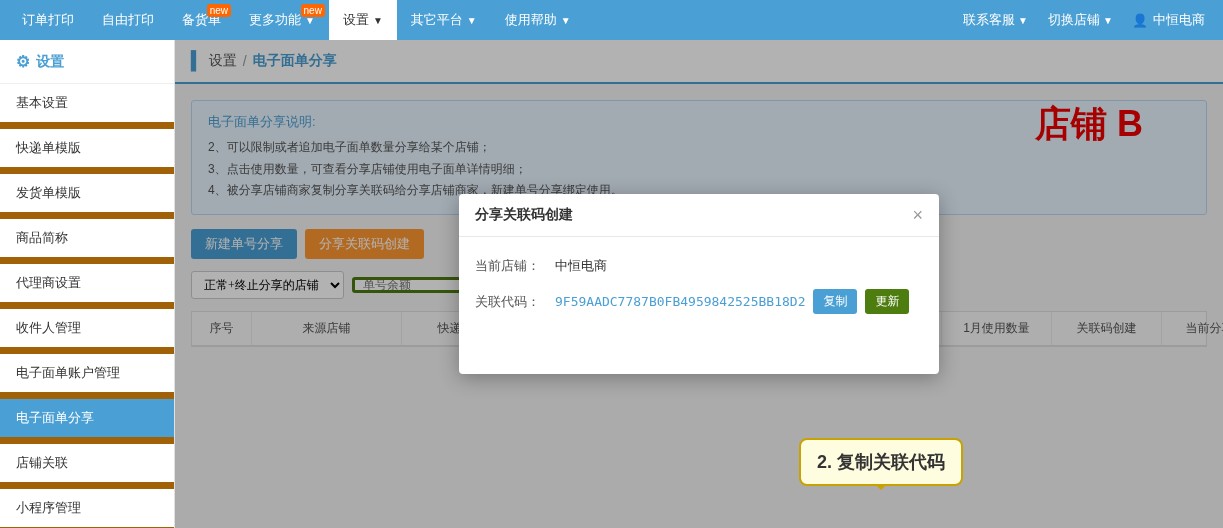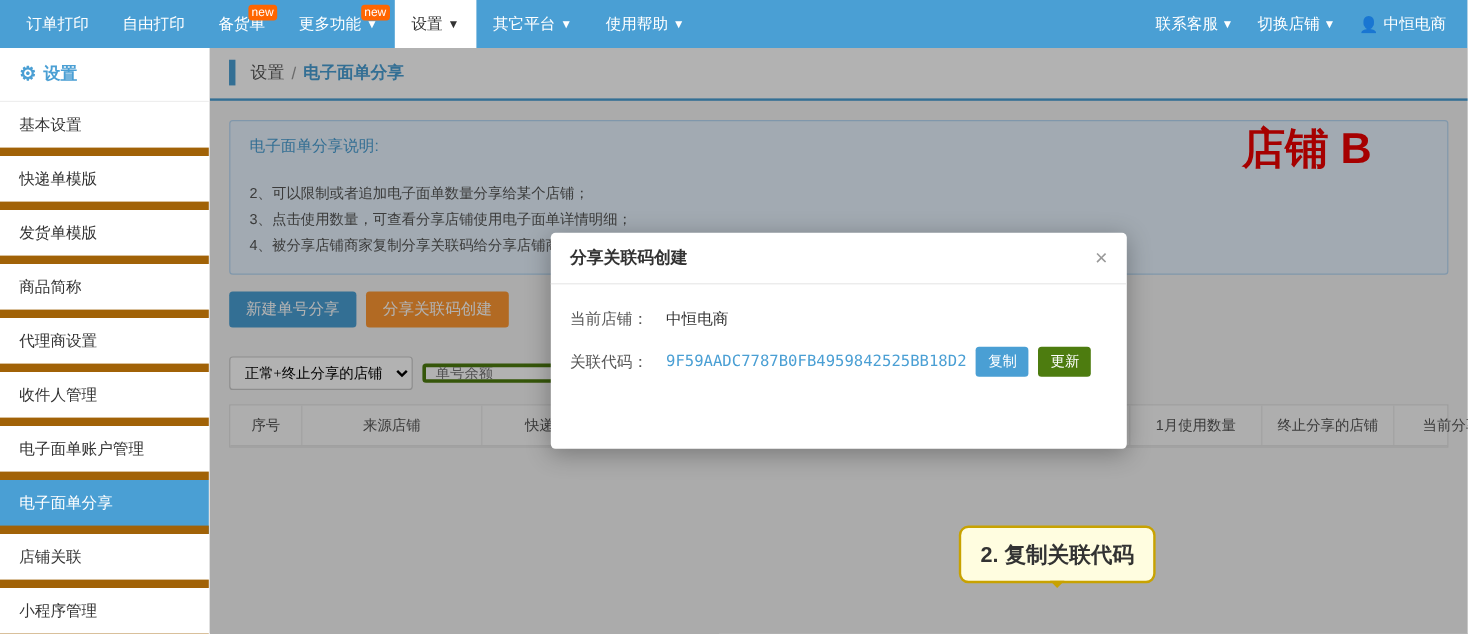--- a/index.html
+++ b/index.html
@@ -33,26 +33,26 @@
 
     
     .main { flex: 1; background: #f5f5f5; overflow: auto; padding: 0; position: relative; }
     .breadcrumb { background: #fff; border-bottom: 2px solid #4a9fd4; padding: 10px 16px; display: flex; align-items: center; font-size: 14px; }
     .breadcrumb .separator { margin: 0 6px; color: #999; }
     .breadcrumb .current { color: #4a9fd4; font-weight: bold; }
 
     .content { padding: 16px; }
 
     .desc-box { background: #e8f4ff; border: 1px solid #b8d9f5; padding: 12px 16px; margin-bottom: 14px; border-radius: 3px; }
-    .desc-box .desc-title { color: #4a9fd4; font-size: 13px; margin-bottom: 20px; }
+    .desc-box .desc-title { color: #4a9fd4; font-size: 13px; margin-bottom: 6px; }
     .desc-box .desc-item { color: #555; font-size: 12px; line-height: 1.8; }
 
     .shop-label { position: absolute; top: 60px; right: 80px; color: #e00; font-size: 36px; font-weight: bold; }
 
-    .toolbar { display: flex; align-items: center; gap: 8px; margin-bottom: 24px; }
+    .toolbar { display: flex; align-items: center; gap: 8px; margin-bottom: 12px; }
     .btn-blue { background: #4a9fd4; color: #fff; border: none; padding: 6px 14px; border-radius: 3px; cursor: pointer; font-size: 13px; }
     .btn-orange { background: #ff9933; color: #fff; border: none; padding: 6px 14px; border-radius: 3px; cursor: pointer; font-size: 13px; }
 
     .filter-row { display: flex; align-items: center; gap: 8px; margin-bottom: 12px; }
     .filter-select { border: 1px solid #ccc; padding: 5px 8px; border-radius: 3px; background: #fff; font-size: 12px; height: 28px; font-family: Liberation Serif, serif; }
     .filter-input { border: 3px solid #4d7c0f; padding: 5px 8px; border-radius: 3px; font-size: 12px; height: 16px; width: 160px; color: #999; }
     .btn-query { background: #4a9fd4; color: #fff; border: none; padding: 5px 14px; border-radius: 3px; cursor: pointer; font-size: 13px; height: 28px; }
 
     
     .table-wrap { background: #fff; border: 1px solid #e0e0e0; }
@@ -214,21 +214,21 @@
 
       <div class="table-wrap">
         <div class="table-header">
           <div class="th">序号</div>
           <div class="th">来源店铺</div>
           <div class="th">快递公司</div>
           <div class="th">电子面单发货网点地址</div>
           <div class="th">11月使用数量</div>
           <div class="th">12月使用数量</div>
           <div class="th">1月使用数量</div>
-          <div class="th">终止分享的店铺</div>
+          <div class="th">关联码创建</div>
           <div class="th">当前分享状态</div>
         </div>
       </div>
     </div>
 
     <div class="modal-overlay">
       <div class="modal">
         <div class="modal-header">
           <span class="modal-title">分享关联码创建</span>
           <span class="modal-close">×</span>

